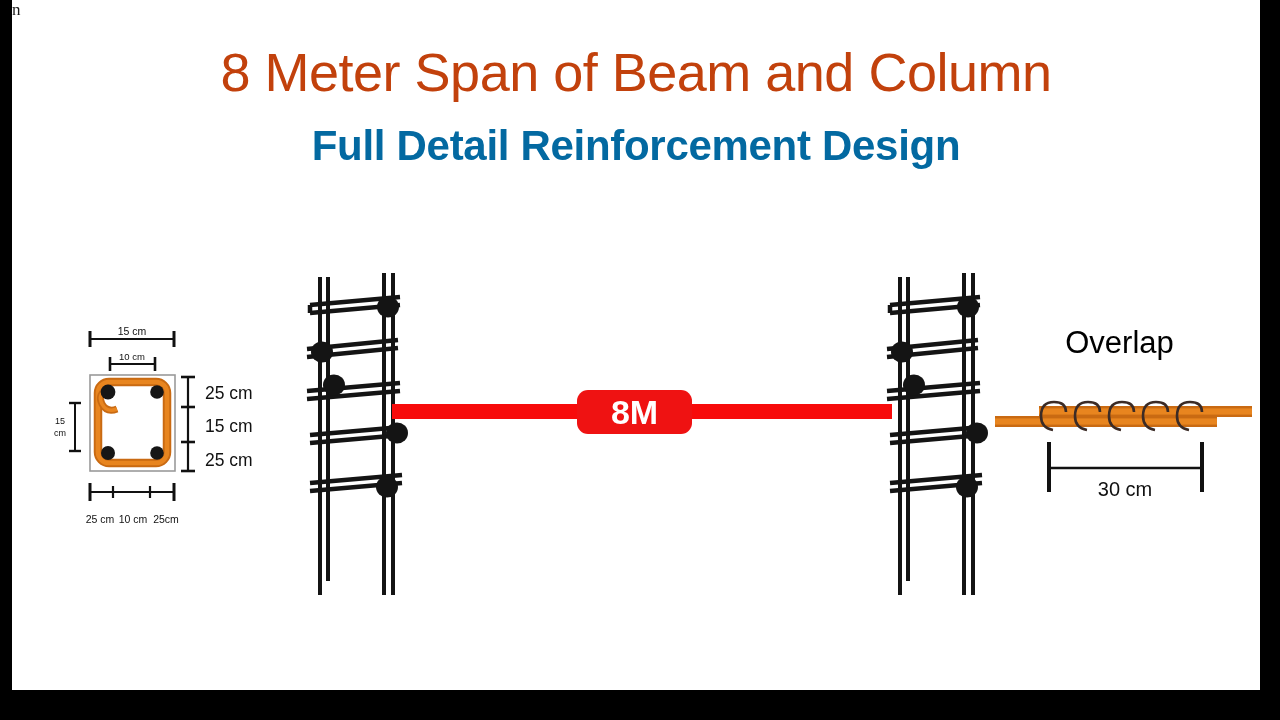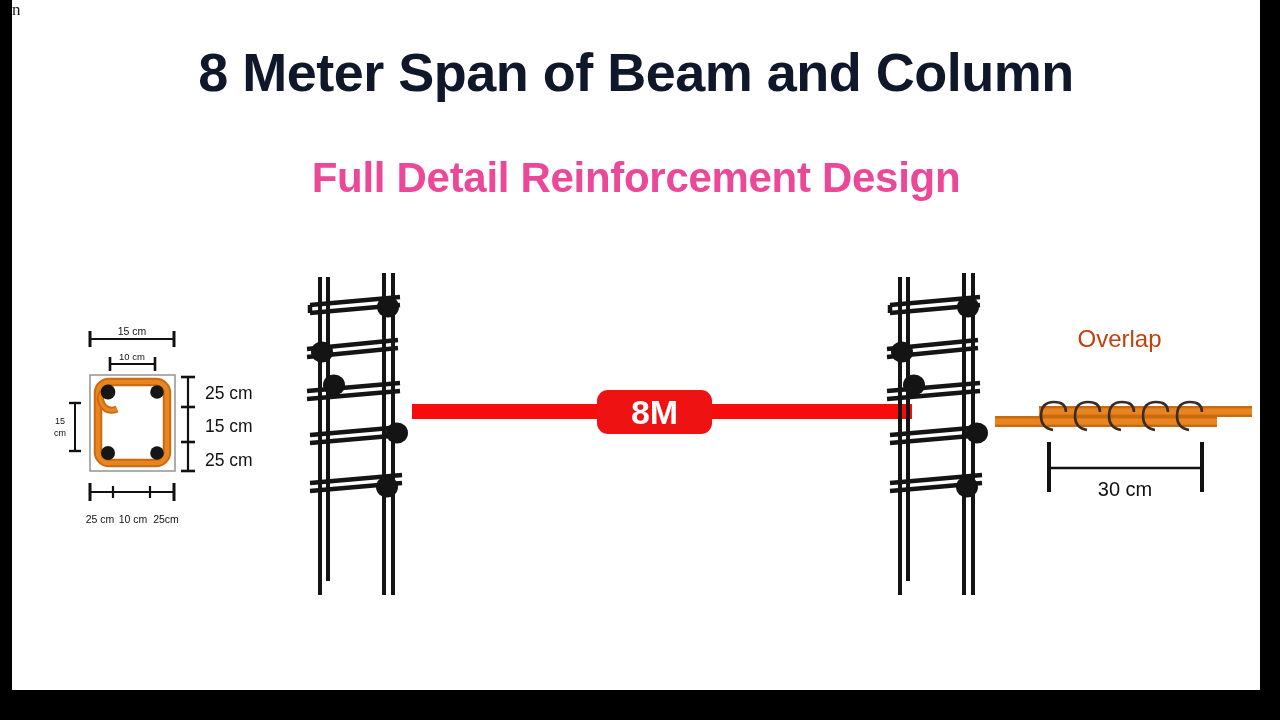--- a/index.html
+++ b/index.html
@@ -19,43 +19,42 @@
   }
   .bar { position:absolute; background:#000; }
   #bar-left   { left:0;    top:0;   width:12px;  height:720px; }
   #bar-right  { left:1260px; top:0; width:20px;  height:720px; }
   #bar-bottom { left:0;    top:690px; width:1280px; height:30px; }
 
   
   #title-main {
     position:absolute; left:0; top:44px; width:1248px;
     text-align:center;
-    font-size:54px; font-weight:bold;
-    color:#0f172a;
+    font-size:54px; font-weight:normal;
+    color:#c2410c;
     letter-spacing:-0.5px;
     line-height:1.05;
     white-space:nowrap;
   }
   #title-sub {
     position:absolute; left:0; top:124px; width:1248px;
     text-align:center;
     font-size:42px; font-weight:bold;
-    color:#ec4899;
+    color:#0369a1;
     letter-spacing:-0.3px;
     line-height:1.05;
     white-space:nowrap;
-    margin-top:32px;
   }
 
   
   .diagram { position:absolute; }
   #cross-section { left:30px;  top:311px; width:250px; height:235px; }
   #col-left      { left:280px; top:265px; width:145px; height:335px; }
   #col-right     { left:860px; top:265px; width:145px; height:335px; }
-  #beam-span     { left:400px; top:390px; width:500px; height:45px; }
+  #beam-span     { left:380px; top:390px; width:500px; height:45px; }
   #overlap-block { left:975px; top:325px; width:265px; height:190px; }
   #stray-n       { left:975px; top:462px; width:40px; height:30px;
                    font-size:17px; color:#1a1a1a; font-family:"Liberation Serif", serif; }
 
   
   #beam-line {
     position:absolute; left:0px; top:14px; width:500px; height:15px;
     background:#f70b0b;
   }
   #beam-badge {
@@ -64,21 +63,21 @@
     background:#ef1212;
     border-radius:11px;
     color:#ffffff;
     font-size:34px; font-weight:bold;
     display:flex; align-items:center; justify-content:center;
     letter-spacing:0px;
   }
   #overlap-label {
     position:absolute; left:0; top:0; width:265px;
     text-align:center;
-    font-size:24px; color:#c2410c;
+    font-size:31px; color:#000000;
     font-family:"Liberation Sans", sans-serif;
   }
   svg { display:block; overflow:visible; }
   text { font-family:"Liberation Sans", sans-serif; fill:#111; }
 </style>
 </head>
 <body>
 
 <div id="frame">
 

